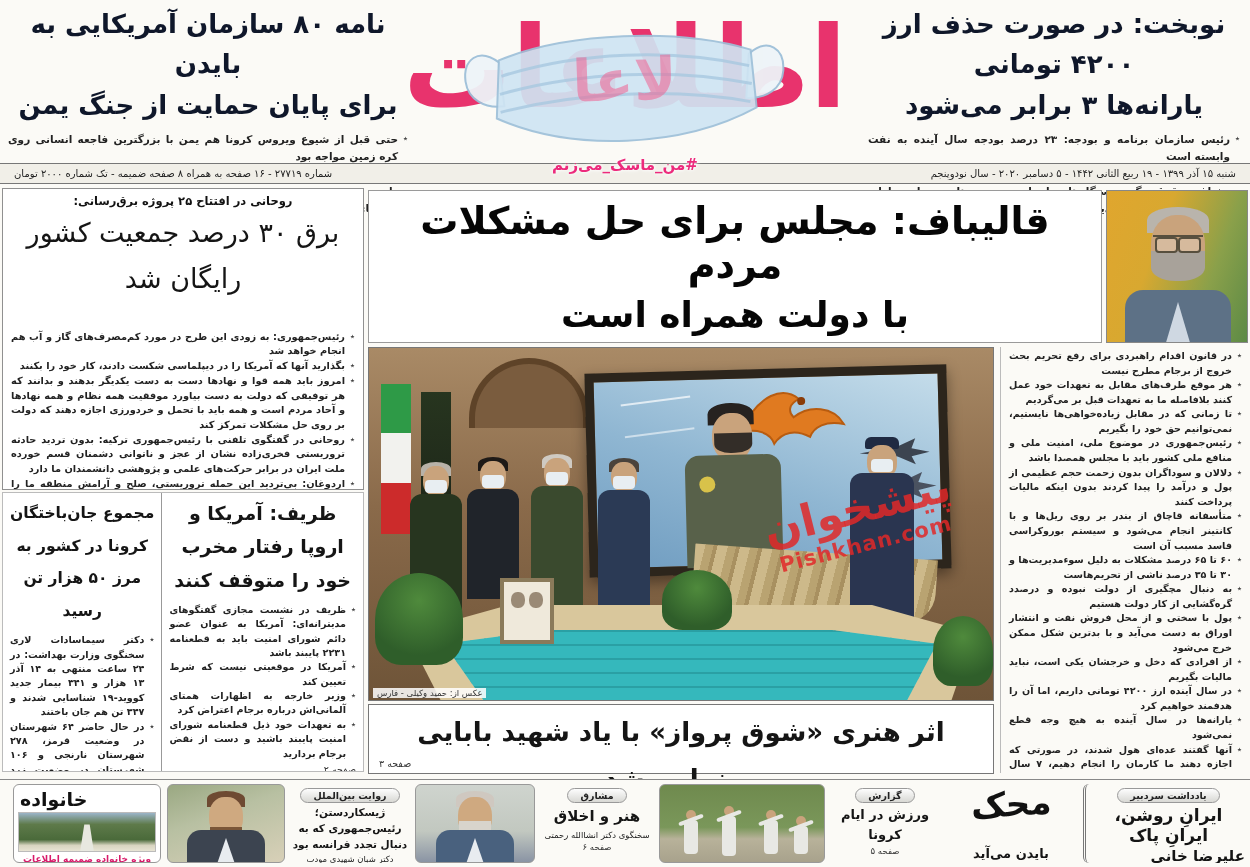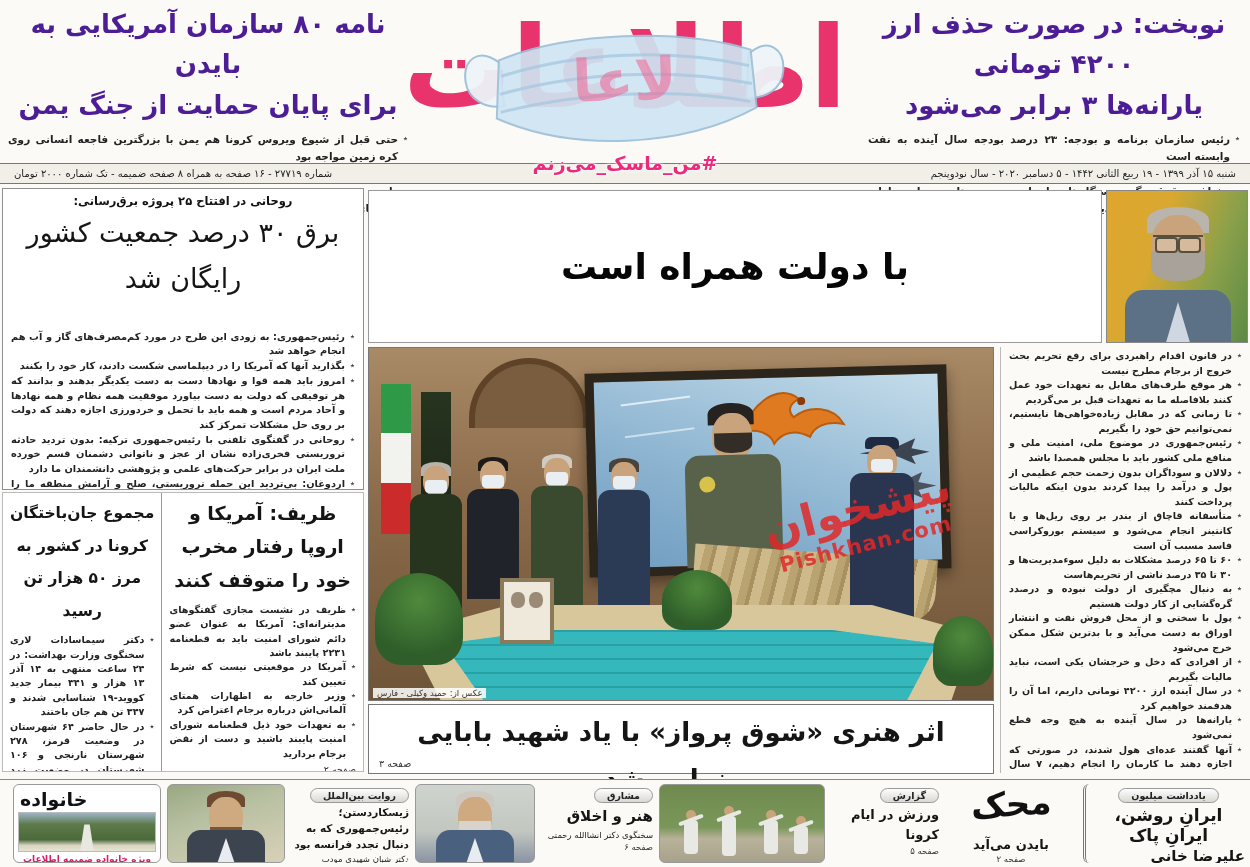--- a/index.html
+++ b/index.html
@@ -3,35 +3,35 @@
 <meta charset="utf-8">
 <style>
   html,body{margin:0;padding:0;background:#e9e7e0;}
   *{box-sizing:border-box;}
   body{font-family:"DejaVu Sans","Liberation Sans",sans-serif;}
   #page{position:relative;width:1250px;height:867px;background:#fbfaf6;margin:0 auto;
         direction:rtl;color:#151515;overflow:hidden;}
 
   
   .top-story{position:absolute;top:4px;}
-  .ts-headline{font-weight:bold;text-align:center;line-height:1.55;font-size:26px;color:#4c1d95;}
+  .ts-headline{font-weight:bold;text-align:center;line-height:1.55;font-size:26px;color:#0f172a;}
   .ts-bullets{margin-top:6px;font-size:10.5px;font-weight:bold;line-height:1.65;text-align:justify;color:#222;}
   .bullet{position:relative;padding-right:10px;}
   .bullet::before{content:"٭";position:absolute;right:0;top:0;font-size:9px;color:#444;}
   .page-ref{font-size:9.5px;color:#333;margin-top:3px;}
   #story-budget{right:10px;width:372px;}
   #story-yemen{left:8px;width:400px;}
 
   
   #masthead{position:absolute;top:0;right:388px;left:388px;height:168px;text-align:center;z-index:5;}
   #logo-text{font-size:108px;font-weight:900;color:#e8336d;line-height:1.25;
              transform:scaleY(1.05);letter-spacing:-4px;}
   #mask-wrap{position:absolute;top:28px;left:50%;transform:translateX(-50%) rotate(-2deg);width:330px;height:128px;}
   #hashtag{position:absolute;bottom:-6px;left:50%;transform:translateX(-50%);
-           font-size:19px;font-weight:900;color:#ec2a7c;white-space:nowrap;
+           font-size:15px;font-weight:900;color:#ec2a7c;white-space:nowrap;
            text-shadow:0 0 3px #fff,0 0 5px #fff;z-index:6;}
 
   
   #dateline{position:absolute;top:163px;left:0;right:0;height:21px;background:#f1efe8;
             border-top:1px solid #777;border-bottom:1px solid #777;display:flex;
             justify-content:space-between;align-items:center;padding:0 14px;font-size:10px;color:#222;}
 
   
   #lead-box{position:absolute;top:190px;right:148px;left:368px;height:153px;border:1px solid #9a9a9a;
             display:flex;flex-direction:column;justify-content:space-around;padding:4px 10px;background:#fff;}
@@ -141,30 +141,30 @@
   #zarif-headline{font-size:19px;}
   #corona-headline{font-size:15.5px;line-height:2.1;}
   .sub-col .ts-bullets{font-size:9.6px;line-height:1.5;}
 
   
   #bottom-strip{position:absolute;top:779px;left:0;right:0;height:86px;border-top:1px solid #888;
                 display:flex;gap:6px;padding:4px 5px 2px;background:#fbfaf6;}
   .strip-item{overflow:hidden;position:relative;border-radius:6px;}
   .pill{display:inline-block;border:1px solid #999;border-radius:10px;background:linear-gradient(#fdfdfd,#d8d8d4);
         padding:1px 12px;font-size:9.5px;font-weight:bold;color:#222;}
-  .strip-text{text-align:right;}
+  .strip-text{text-align:center;}
   .strip-title{font-weight:900;line-height:1.5;margin-top:2px;}
   .strip-byline{font-size:8.5px;color:#222;margin-top:2px;}
   .strip-page{font-size:8.5px;color:#333;margin-top:2px;}
   #item-editor{width:162px;border-left:3px double #777;padding-left:6px;text-align:right;}
   #editor-title{font-size:17px;font-weight:900;text-align:center;margin-top:2px;}
   #editor-author{font-size:15px;font-weight:bold;border-bottom:1px solid #444;display:inline-block;margin:2px 0;}
   #item-mahak{width:132px;text-align:center;}
   #mahak-logo{font-size:34px;font-weight:900;color:#111;transform:rotate(-4deg);line-height:1.2;}
-  #mahak-title{font-size:13px;font-weight:900;margin-top:12px;}
+  #mahak-title{font-size:13px;font-weight:900;margin-top:21px;}
   #item-gozaresh{width:108px;}
   #item-exercise{width:166px;border:1px solid #999;border-radius:6px;
      background:linear-gradient(180deg,#6f8a4e 0%,#7a975a 55%,#b8b29a 70%,#a8a28c 100%);}
   .ex-fig{position:absolute;bottom:8px;width:14px;height:34px;background:#e8e8e4;border-radius:4px;}
   .ex-fig::before{content:"";position:absolute;top:-10px;left:2px;width:10px;height:10px;border-radius:50%;background:#c9a37c;}
   .ex-fig::after{content:"";position:absolute;top:-2px;left:-6px;width:26px;height:4px;background:#e8e8e4;border-radius:2px;transform:rotate(-20deg);}
   .ex-1{left:24px;} .ex-2{left:62px;height:40px;bottom:6px;} .ex-3{left:104px;} .ex-4{left:134px;height:28px;}
   #item-mashareq{width:112px;}
   #mashareq-title{font-size:15px;}
   .portrait-item{border:1px solid #999;border-radius:6px;}
@@ -233,20 +233,21 @@
       </div>
     <div class="page-ref">صفحه ۱۶</div>
   </div>
 
   <div id="dateline">
     <span>شنبه ۱۵ آذر ۱۳۹۹ - ۱۹ ربیع الثانی ۱۴۴۲ - ۵ دسامبر ۲۰۲۰ - سال نودوپنجم</span>
     <span>شماره ۲۷۷۱۹ - ۱۶ صفحه به همراه ۸ صفحه ضمیمه - تک شماره ۲۰۰۰ تومان</span>
   </div>
 
   <div id="lead-box">
+    <div class="lead-line" id="lead-line1">قالیباف: مجلس برای حل مشکلات مردم</div>
     <div class="lead-line" id="lead-line2">با دولت همراه است</div>
   </div>
 
   <div id="portrait-ghalibaf">
     <div class="gh-hair"></div>
     <div class="gh-head"></div>
     <div class="gh-beard"></div>
     <div class="gh-glasses"></div>
     <div class="gh-body"></div>
     <div class="gh-shirt"></div>
@@ -378,21 +379,21 @@
           <div class="bullet">دکتر سیماسادات لاری سخنگوی وزارت بهداشت: در ۲۴ ساعت منتهی به ۱۴ آذر ۱۳ هزار و ۳۴۱ بیمار جدید کووید-۱۹ شناسایی شدند و ۳۴۷ تن هم جان باختند</div>
           <div class="bullet">در حال حاضر ۶۴ شهرستان در وضعیت قرمز، ۲۷۸ شهرستان نارنجی و ۱۰۶ شهرستان در وضعیت زرد قرار دارند</div>
         </div>
 
     </div>
   </div>
 
   <div id="bottom-strip">
 
     <div class="strip-item" id="item-editor">
-      <div style="text-align:center;"><span class="pill">یادداشت میلیون</span></div>
+      <div style="text-align:center;"><span class="pill">یادداشت سردبیر</span></div>
       <div id="editor-title">ایرانِ روشن، ایرانِ پاک</div>
       <div id="editor-author">علیرضا خانی</div>
       
     </div>
 
     <div class="strip-item" id="item-mahak">
       <div id="mahak-logo">محک</div>
       <div id="mahak-title">بایدن می‌آید</div>
       <div class="strip-page">صفحه ۲</div>
     </div>

